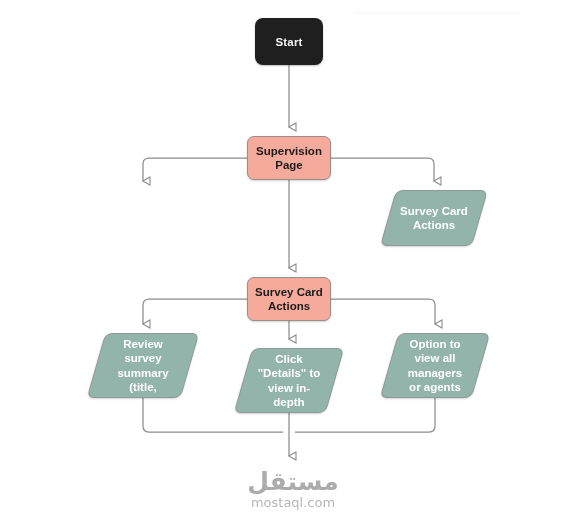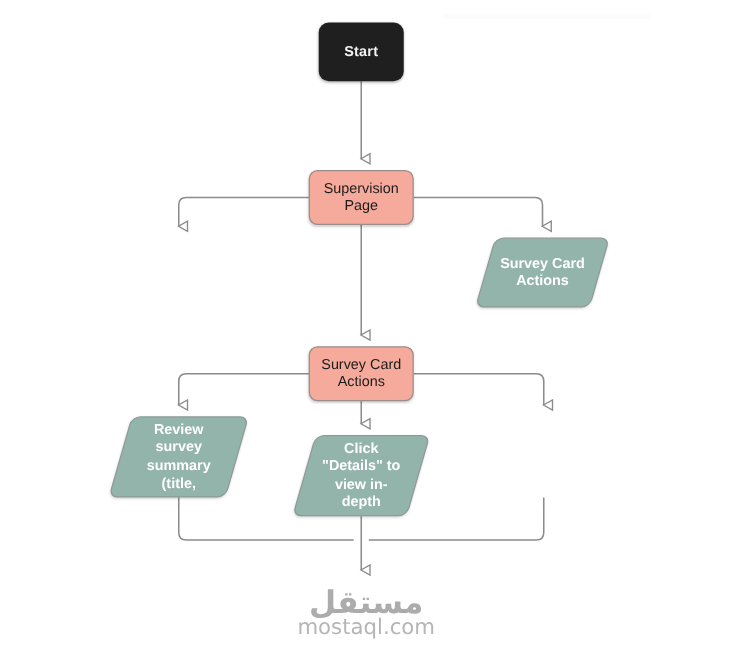--- a/index.html
+++ b/index.html
@@ -49,21 +49,21 @@
     letter-spacing: .2px;
     box-shadow: 0 1px 2px rgba(0,0,0,.25);
   }
   
   .proc {
     background: #f5aa9b;
     border: 1.2px solid #9b8d8a;
     border-radius: 7px;
     color: #1c1c1c;
     font-size: 11.5px;
-    font-weight: normal;
+    font-weight: bold;
     line-height: 14px;
     box-shadow: 0 1px 2px rgba(0,0,0,.18);
   }
   
   .data-shape {
     color: #ffffff;
     font-size: 11.5px;
     font-weight: bold;
     line-height: 14.5px;
   }
@@ -110,21 +110,21 @@
     line-height: 28px;
     direction: rtl;
   }
   #watermark .wm-url {
     position: absolute;
     left: 0;
     top: 29px;
     width: 118px;
     text-align: center;
     font-family: "DejaVu Sans", sans-serif;
-    font-size: 17px;
+    font-size: 13px;
     color: rgba(128,128,128,.8);
     line-height: 15px;
   }
   #topband {
     position: absolute;
     left: 355px;
     top: 11px;
     width: 165px;
     height: 4px;
     background: #fcfcfc;
@@ -198,20 +198,27 @@
   </div>
 
   <div class="node data-shape" style="left:96px;top:333px;width:94px;height:65px;">
     <span class="skew-bg"></span>
     <span class="label clip-text">Review
 survey
 summary
 (title,</span>
   </div>
 
+  <div class="node data-shape" style="left:389px;top:333px;width:92px;height:65px;">
+    <span class="skew-bg"></span>
+    <span class="label clip-text">Option to
+view all
+managers
+or agents</span>
+  </div>
 
 
   <div id="watermark">
     <div class="wm-ar">مستقل</div>
     <div class="wm-url">mostaql.com</div>
   </div>
 
 </div>
 
 </body></html>

